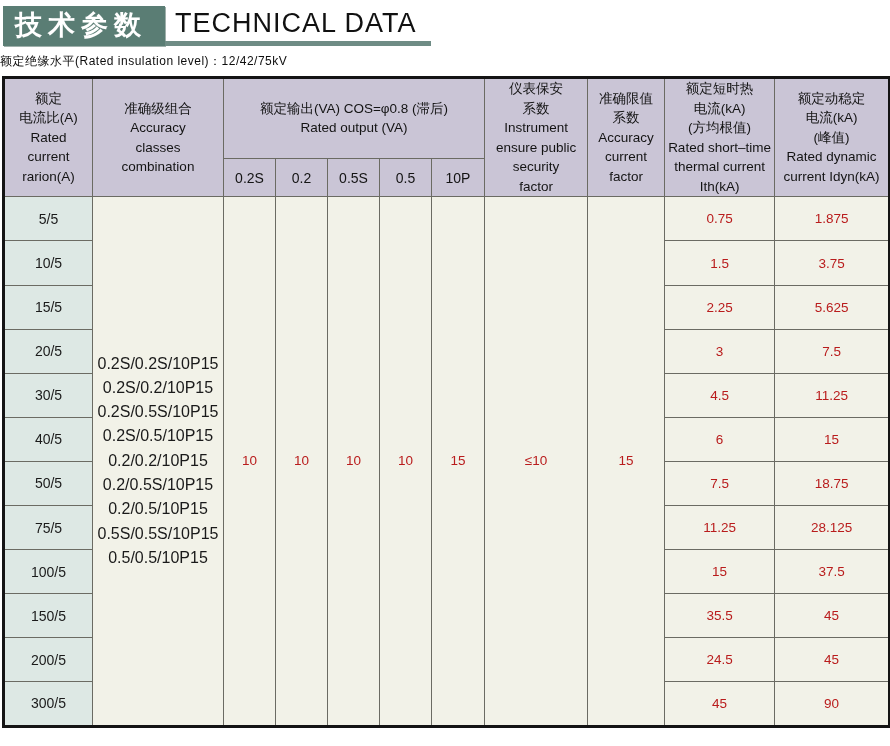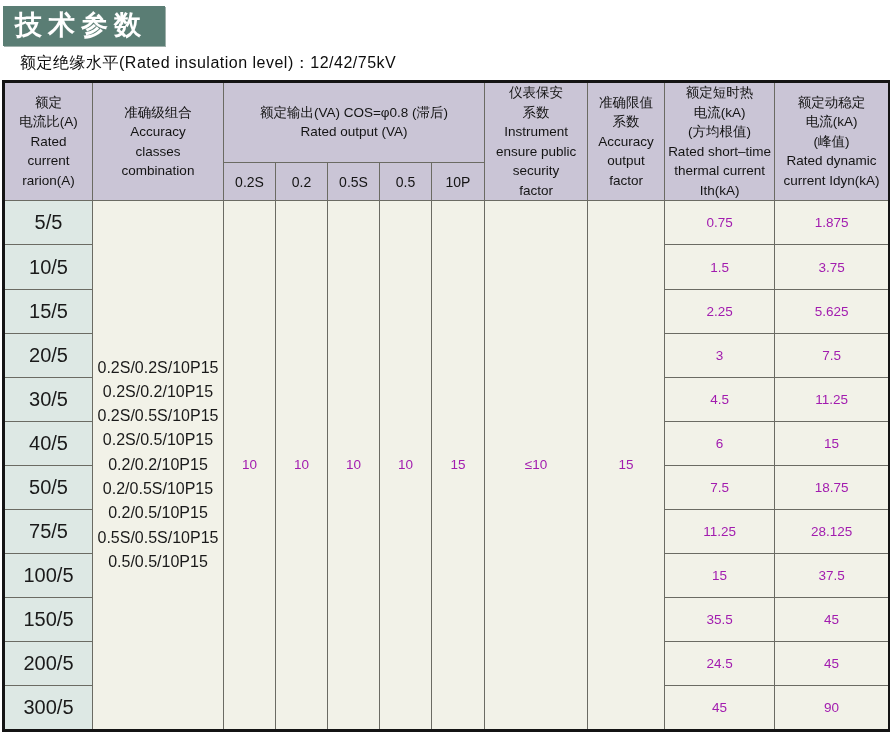--- a/index.html
+++ b/index.html
@@ -40,22 +40,22 @@
     font-size: 27px;
     color: #111111;
     letter-spacing: 1px;
     line-height: 30px;
     padding: 0 14px 3px 10px;
     border-bottom: 5px solid #6f8c85;
   }
 
   
   .subtitle {
-    margin: 7px 0 6px 20px;
-    font-size: 16px;
+    margin: 7px 0 6px 0;
+    font-size: 12px;
     color: #0d0d0d;
     letter-spacing: 0.5px;
   }
 
   
   table.spec {
     border-collapse: collapse;
     table-layout: fixed;
     width: 884px;
     margin-left: 2px;
@@ -76,42 +76,43 @@
     line-height: 1.45;
     color: #141414;
   }
   tr.hdr-main { height: 80px; }
   tr.hdr-sub  { height: 38px; }
   tr.hdr-sub th { font-size: 14px; margin-top: 40px; }
   tr.body-row { height: 44.1px; }
 
   td.ratio-cell {
     background: #dde8e4;
-    font-size: 20px;
+    font-size: 14px;
     color: #1a1a1a;
   }
   td.data-cell {
     background: #f2f2e8;
     font-size: 13.5px;
-    color: #a21caf;
+    color: #b91c1c;
   }
   td.combo-cell {
     background: #f2f2e8;
     font-size: 16px;
     line-height: 1.52;
     color: #1a1a1a;
   }
 </style>
 </head>
 <body>
 
 <div class="page">
 
   <div class="title-row">
     <div class="title-box">技术参数</div>
+    <div class="title-en">TECHNICAL DATA</div>
   </div>
 
   <div class="subtitle">额定绝缘水平(Rated insulation level)：12/42/75kV</div>
 
   <table class="spec">
     <colgroup>
       <col style="width:89px">
       <col style="width:131px">
       <col style="width:52px">
         <col style="width:52px">
@@ -139,21 +140,21 @@
 Rated output (VA)</th>
       <th rowspan="2">仪表保安
 系数
 Instrument
 ensure public
 security
 factor</th>
       <th rowspan="2">准确限值
 系数
 Accuracy
-output
+current
 factor</th>
       <th rowspan="2">额定短时热
 电流(kA)
 (方均根值)
 Rated short–time
 thermal current
 Ith(kA)</th>
       <th rowspan="2">额定动稳定
 电流(kA)
 (峰值)

